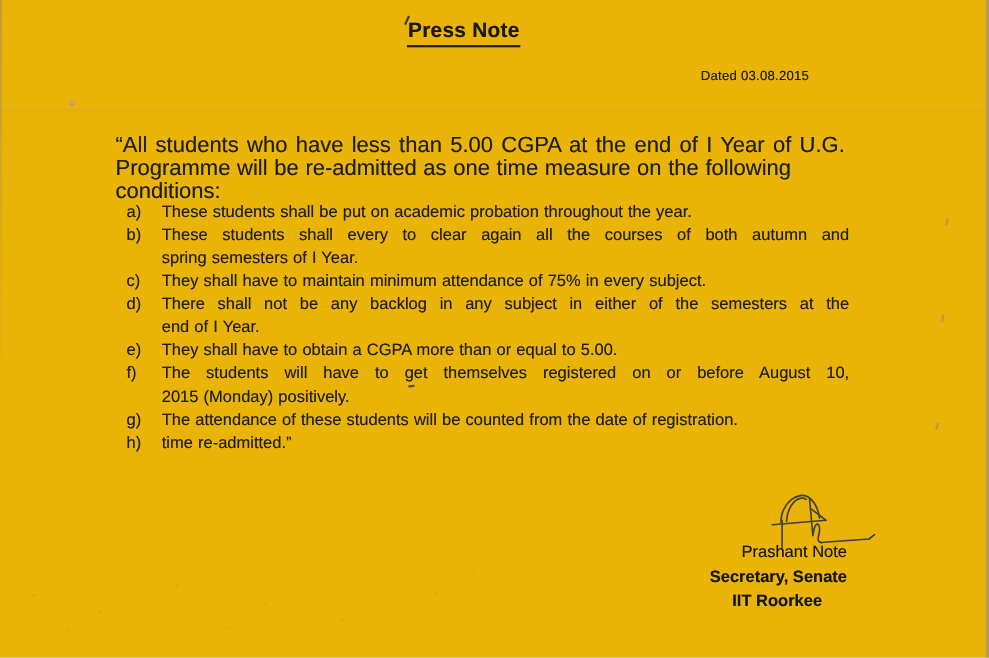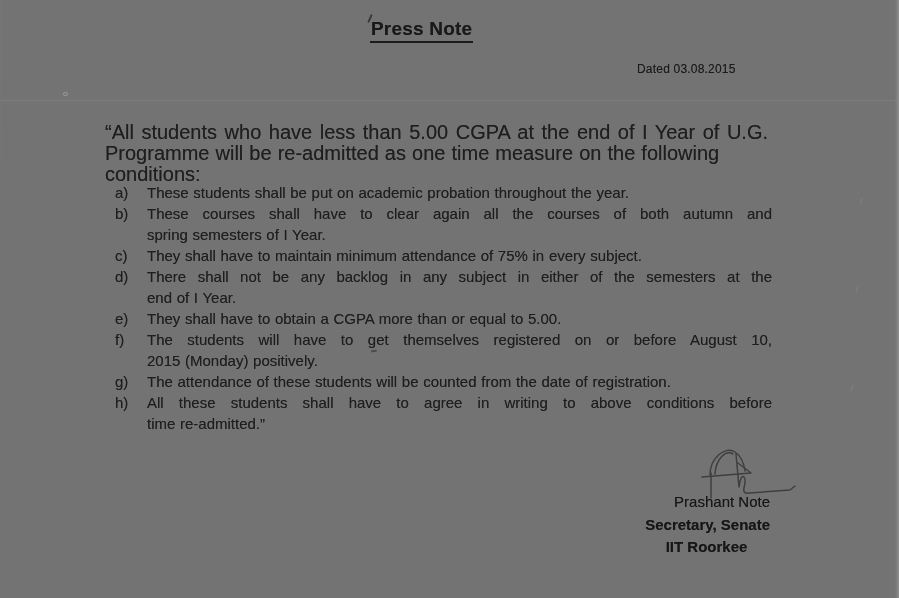--- a/index.html
+++ b/index.html
@@ -1,19 +1,19 @@
 <!DOCTYPE html>
 <html><head>
 <meta charset="utf-8">
 <style>
   html,body{margin:0;padding:0;background:#e9e7e6;}
   .page{
     position:relative;
     width:899px;height:598px;
-    background:#737373;
+    background:#eab308;
     overflow:hidden;
     font-family:"Liberation Sans", sans-serif;
     color:#1e1e1e;
   }
   .page *{box-sizing:border-box;}
   .txtsoft{text-shadow:0 0 .35px rgba(25,25,25,.55);}
 
   
   .title-wrap{position:absolute;left:370px;top:18px;}
   .doc-title{
@@ -99,21 +99,21 @@
     <div class="cond-item">
       <span class="cond-label txtsoft">a)</span>
       <div class="cond-text">
         <div class="txtsoft">These students shall be put on academic probation throughout the year.</div>
       </div>
     </div>
 
     <div class="cond-item">
       <span class="cond-label txtsoft">b)</span>
       <div class="cond-text">
-        <div class="jfull txtsoft">These courses shall have to clear again all the courses of both autumn and</div>
+        <div class="jfull txtsoft">These students shall every to clear again all the courses of both autumn and</div>
         <div class="txtsoft">spring semesters of I Year.</div>
       </div>
     </div>
 
     <div class="cond-item">
       <span class="cond-label txtsoft">c)</span>
       <div class="cond-text">
         <div class="txtsoft">They shall have to maintain minimum attendance of 75% in every subject.</div>
       </div>
     </div>
@@ -144,21 +144,20 @@
     <div class="cond-item">
       <span class="cond-label txtsoft">g)</span>
       <div class="cond-text">
         <div class="txtsoft">The attendance of these students will be counted from the date of registration.</div>
       </div>
     </div>
 
     <div class="cond-item">
       <span class="cond-label txtsoft">h)</span>
       <div class="cond-text">
-        <div class="jfull txtsoft">All these students shall have to agree in writing to above conditions before</div>
         <div class="txtsoft">time re-admitted.”</div>
       </div>
     </div>
 
   </div>
 
   <div class="sig-scribble">
     <svg viewBox="0 0 100 58" width="100" height="58">
       <path d="M12,32 C12,14 28,3 37,9 C43,13 46,21 47,28"></path>
       <path d="M17,31 C18,15 28,7 35,11"></path>

